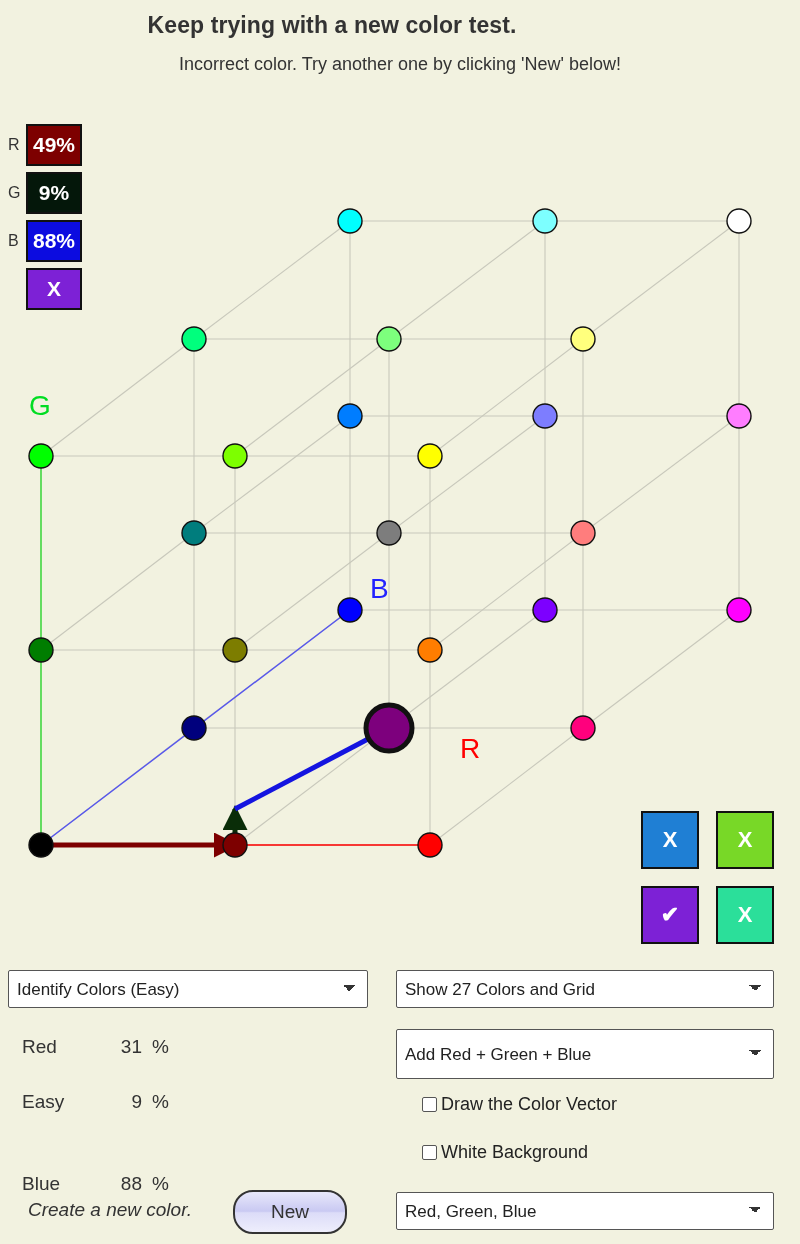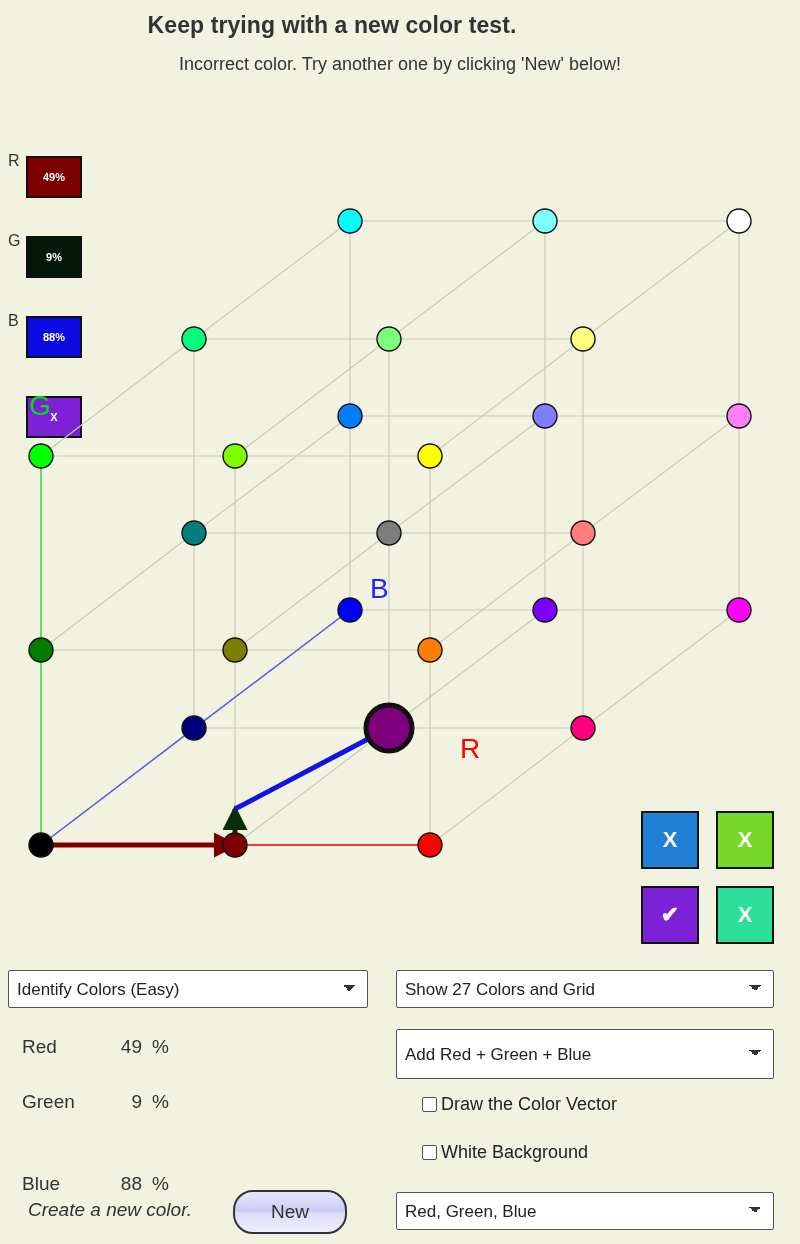--- a/index.html
+++ b/index.html
@@ -26,23 +26,22 @@
 
   
   .sw-row{display:flex;align-items:center;}
   .sw-label{
     width:22px;text-align:left;font-size:16px;color:#333;
     padding-left:4px;box-sizing:border-box;
   }
   .sw-box{
     width:56px;height:42px;border:2px solid #111;
     display:flex;align-items:center;justify-content:center;
-    color:#fff;font-size:11px;font-weight:bold;
+    color:#fff;font-size:21px;font-weight:bold;
     box-sizing:border-box;
-    margin-top:32px;
   }
 
   
   #cube{left:0;top:95px;}
 
   
   .ans-btn{
     width:58px;height:58px;border:2px solid #111;
     display:flex;align-items:center;justify-content:center;
     color:#fff;font-size:22px;font-weight:bold;
@@ -239,25 +238,25 @@
     <div style="display:flex;gap:17px;">
       <div class="ans-btn" id="ans2" style="background: rgb(125, 33, 214);">✔</div>
       <div class="ans-btn" id="ans3" style="background: rgb(43, 223, 154);">X</div>
     </div>
   </div>
 
   <select class="ui abs" id="mode-select" style="left:8px;top:970px;width:360px;height:38px;"><option>Identify Colors (Easy)</option></select>
 
   <div class="abs rgbrow" style="left:0;top:1036px;width:380px;height:26px;padding-left:8px;">
     <span class="nm" style="left:22px;top:0;">Red</span>
-    <span class="vl" style="left:100px;top:0;">49</span>
+    <span class="vl" style="left:100px;top:0;">31</span>
     <span class="pc" style="left:152px;top:0;">%</span>
   </div>
   <div class="abs rgbrow" style="left:0;top:1091px;width:380px;height:26px;">
-    <span class="nm" style="left:22px;top:0;">Green</span>
+    <span class="nm" style="left:22px;top:0;">Easy</span>
     <span class="vl" style="left:100px;top:0;">9</span>
     <span class="pc" style="left:152px;top:0;">%</span>
   </div>
   <div class="abs rgbrow" style="left:0;top:1146px;width:380px;height:26px;margin-top:27px;">
     <span class="nm" style="left:22px;top:0;">Blue</span>
     <span class="vl" style="left:100px;top:0;">88</span>
     <span class="pc" style="left:152px;top:0;">%</span>
   </div>
 
   <div class="abs" id="newlabel" style="left:28px;top:1199px;">Create a new color.</div>

